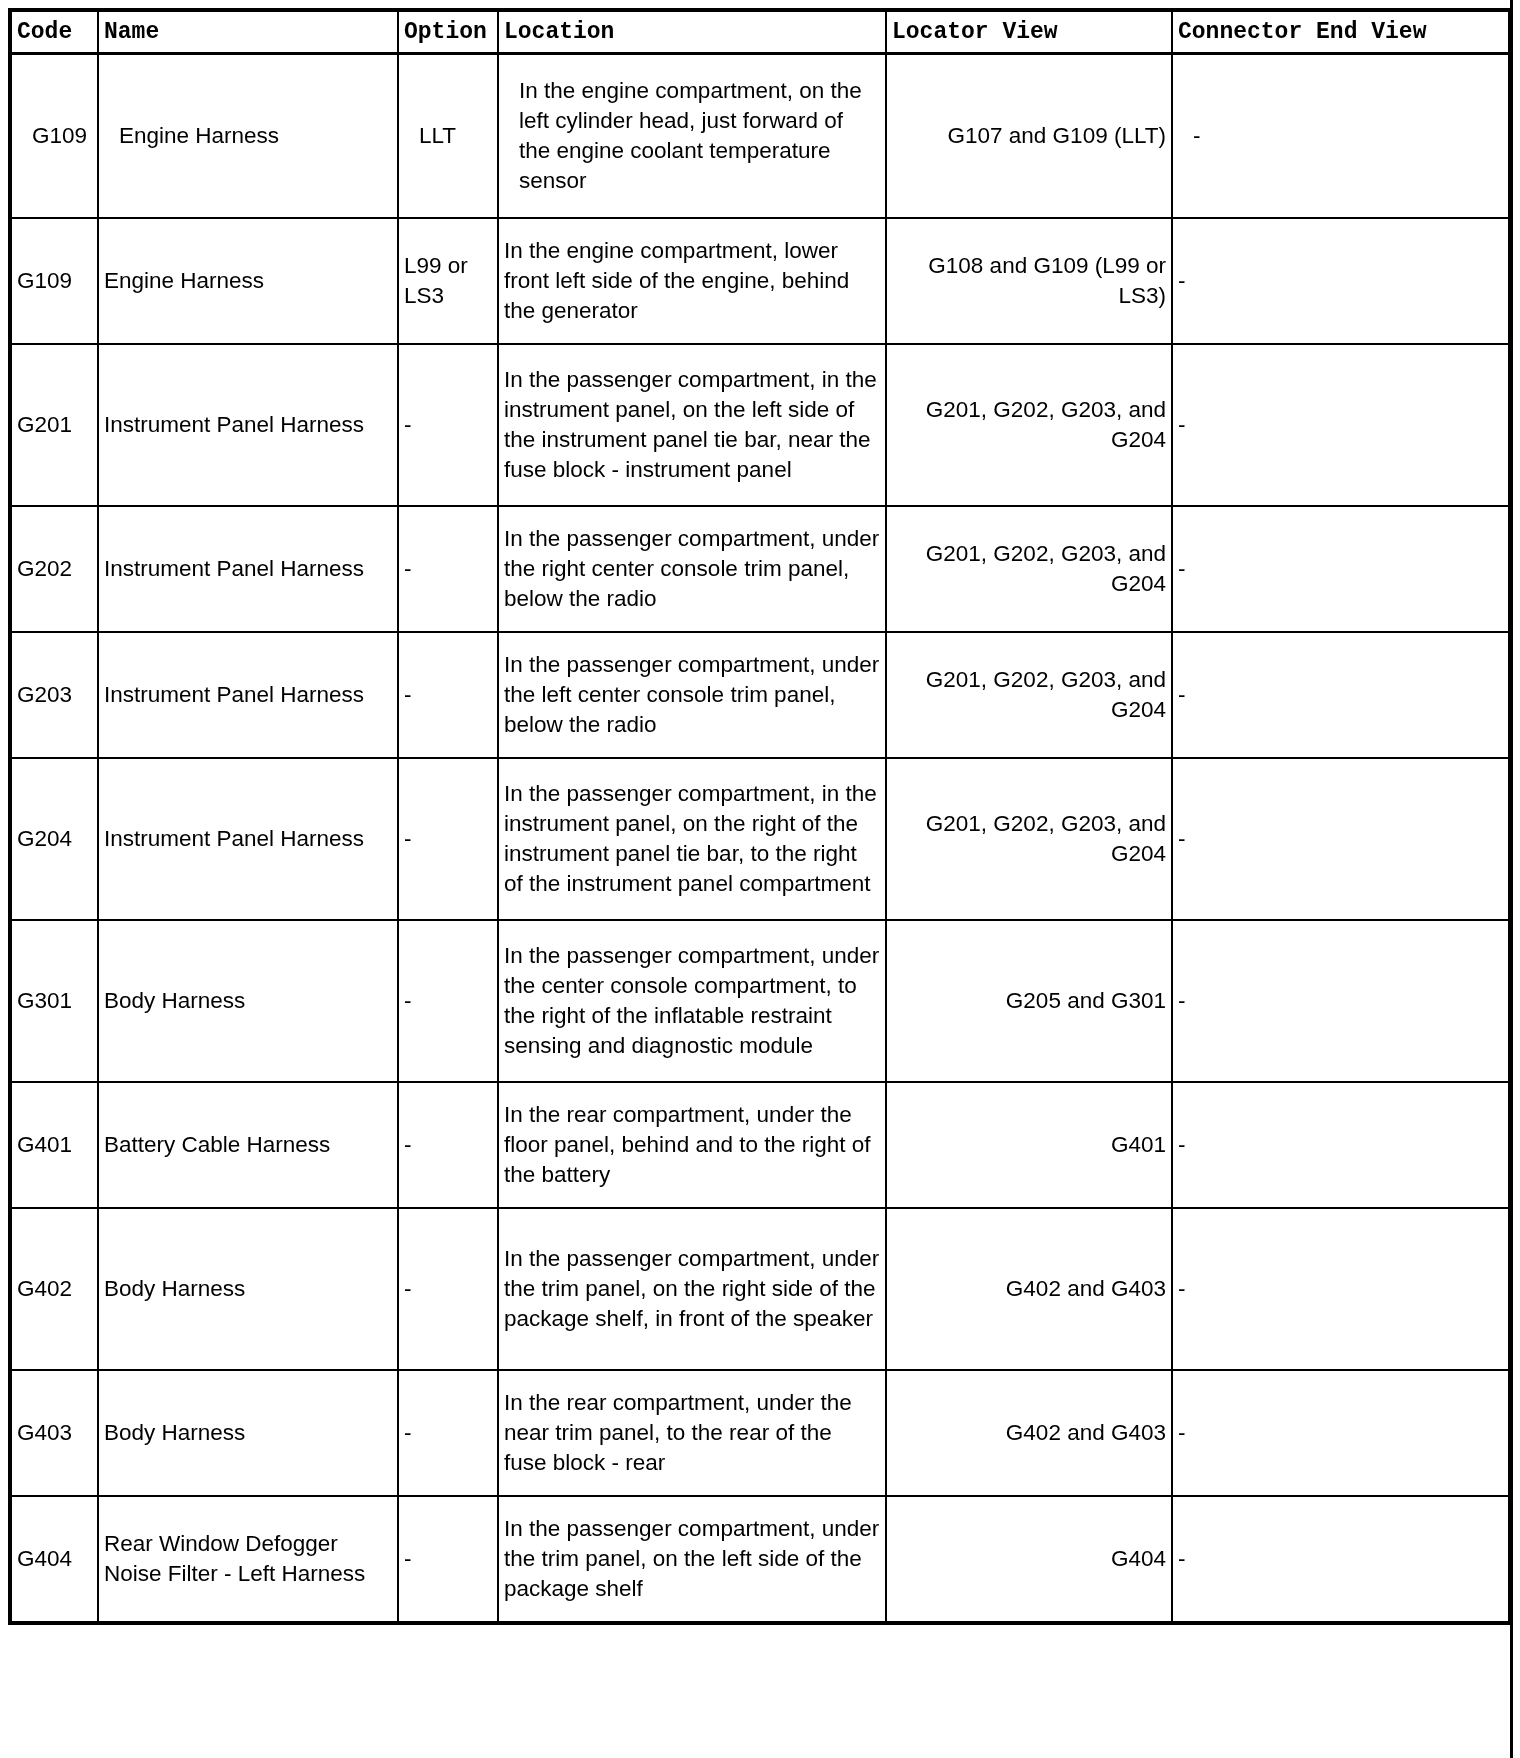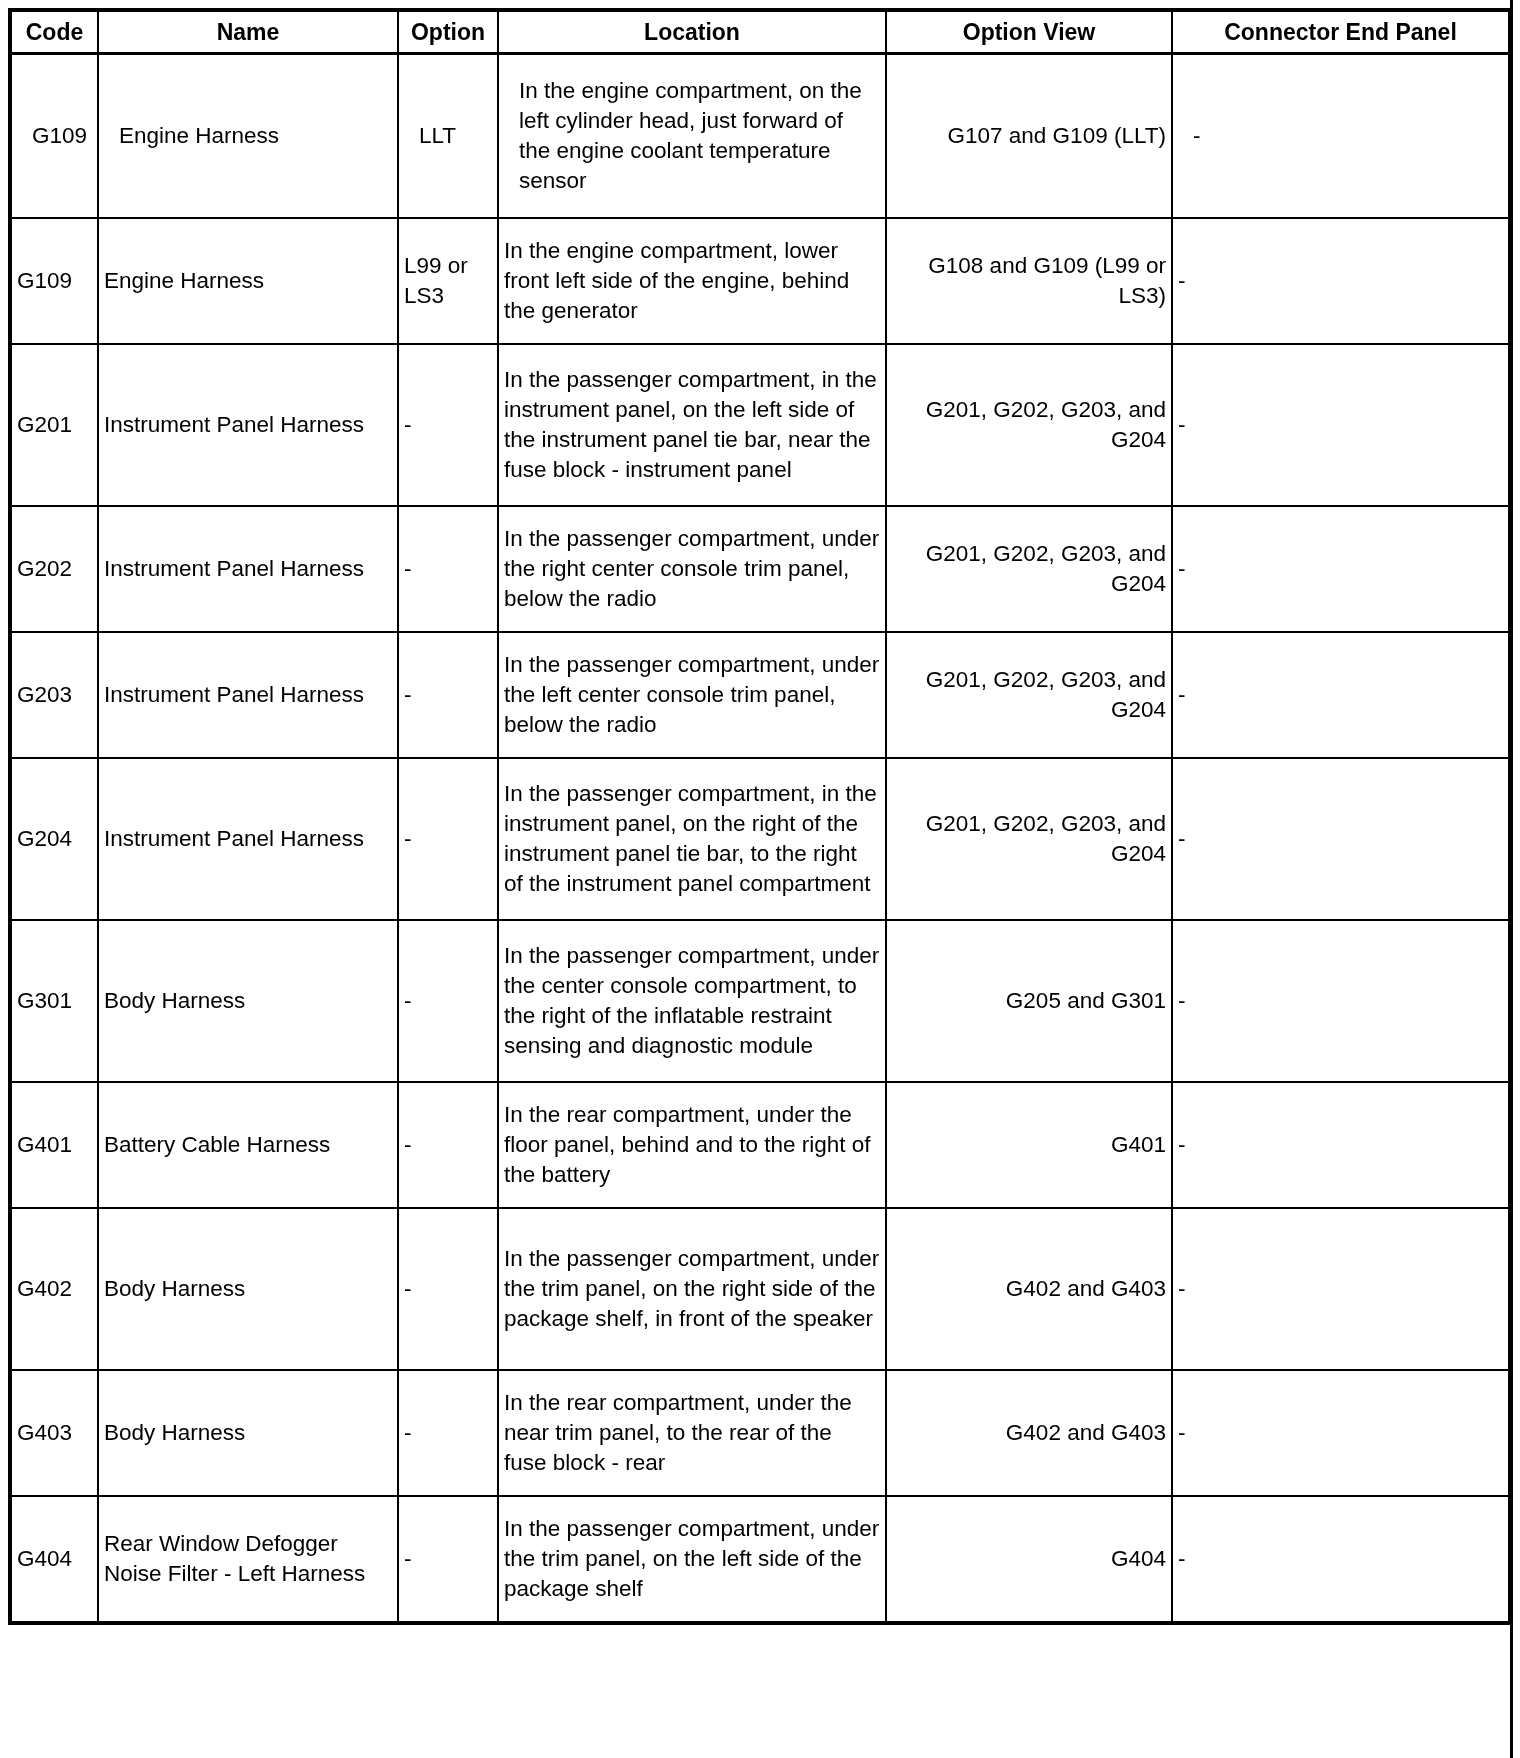--- a/index.html
+++ b/index.html
@@ -16,21 +16,21 @@
     line-height: 30px;
     color: #000;
   }
   col.c-code { width: 88px; }
   col.c-name { width: 300px; }
   col.c-opt { width: 100px; }
   col.c-loc { width: 388px; }
   col.c-locv { width: 286px; }
   col.c-conn { width: 338px; }
   th, td { border: 2px solid #000; padding: 0 5px; vertical-align: middle; }
-  th { font-weight: bold; text-align: center; height: 40px; font-size: 23px; }
+  th { font-weight: bold; text-align: left; height: 40px; font-size: 23px; font-family: Liberation Mono, monospace; }
   thead tr { border-bottom: 3px solid #000; }
   td.code, td.opt, td.conn { }
   td.name, td.loc { text-align: left; }
   td.locv { text-align: right; }
   tr.r4 td { height: 162px; padding-left: 20px; }
   tr.r3 td { height: 124px; }
   tr.r5 td { height: 160px; }
 </style>
 </head>
 <body>
@@ -44,22 +44,22 @@
         <col class="c-loc">
         <col class="c-locv">
         <col class="c-conn">
     </colgroup>
     <thead>
       <tr>
         <th>Code</th>
         <th>Name</th>
         <th>Option</th>
         <th>Location</th>
-        <th>Option View</th>
-        <th>Connector End Panel</th>
+        <th>Locator View</th>
+        <th>Connector End View</th>
       </tr>
     </thead>
     <tbody>
       <tr class="r4">
         <td class="code">G109</td>
         <td class="name">Engine Harness</td>
         <td class="opt">LLT</td>
         <td class="loc">In the engine compartment, on the left cylinder head, just forward of the engine coolant temperature sensor</td>
         <td class="locv">G107 and G109 (LLT)</td>
         <td class="conn">-</td>

